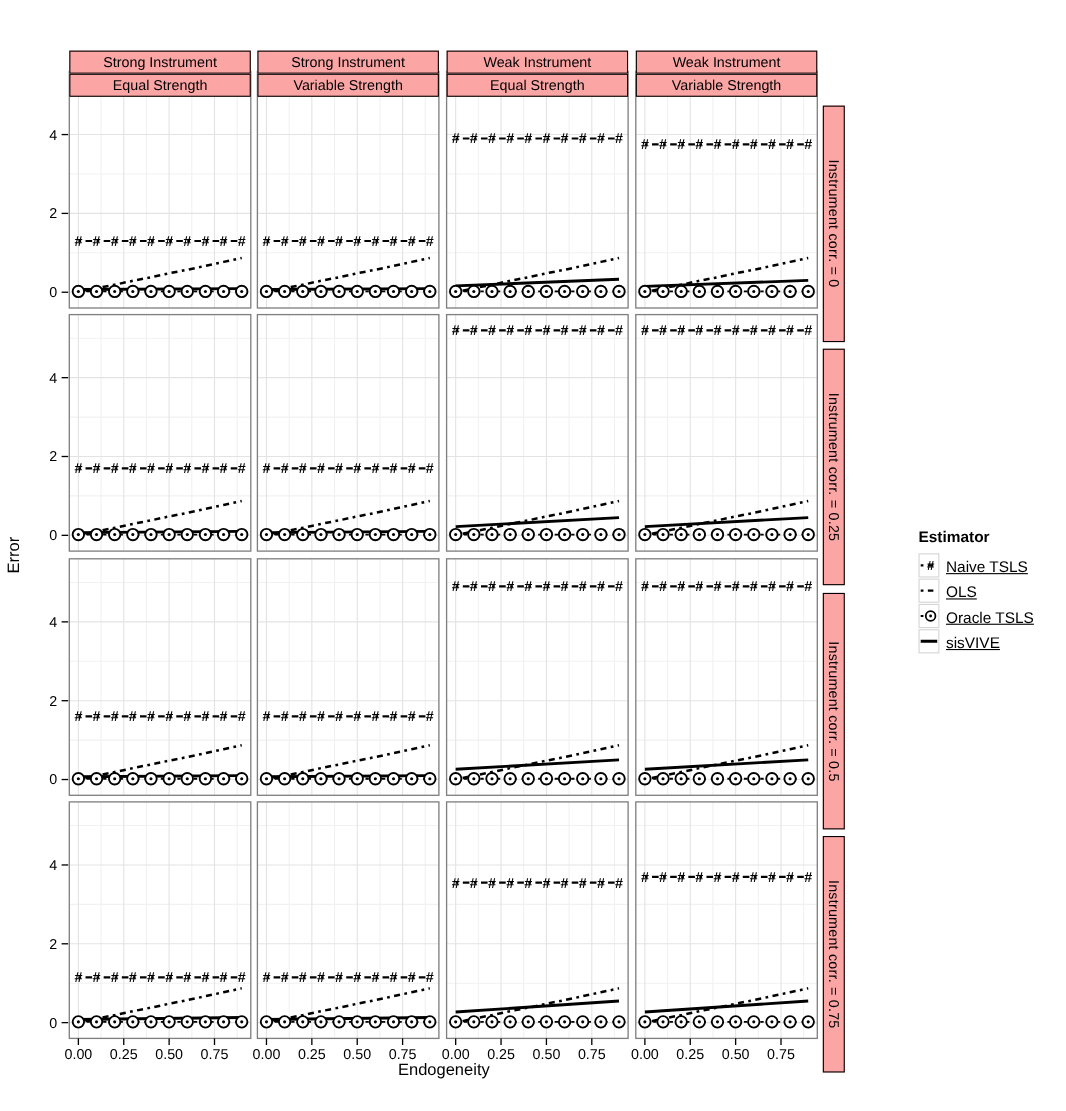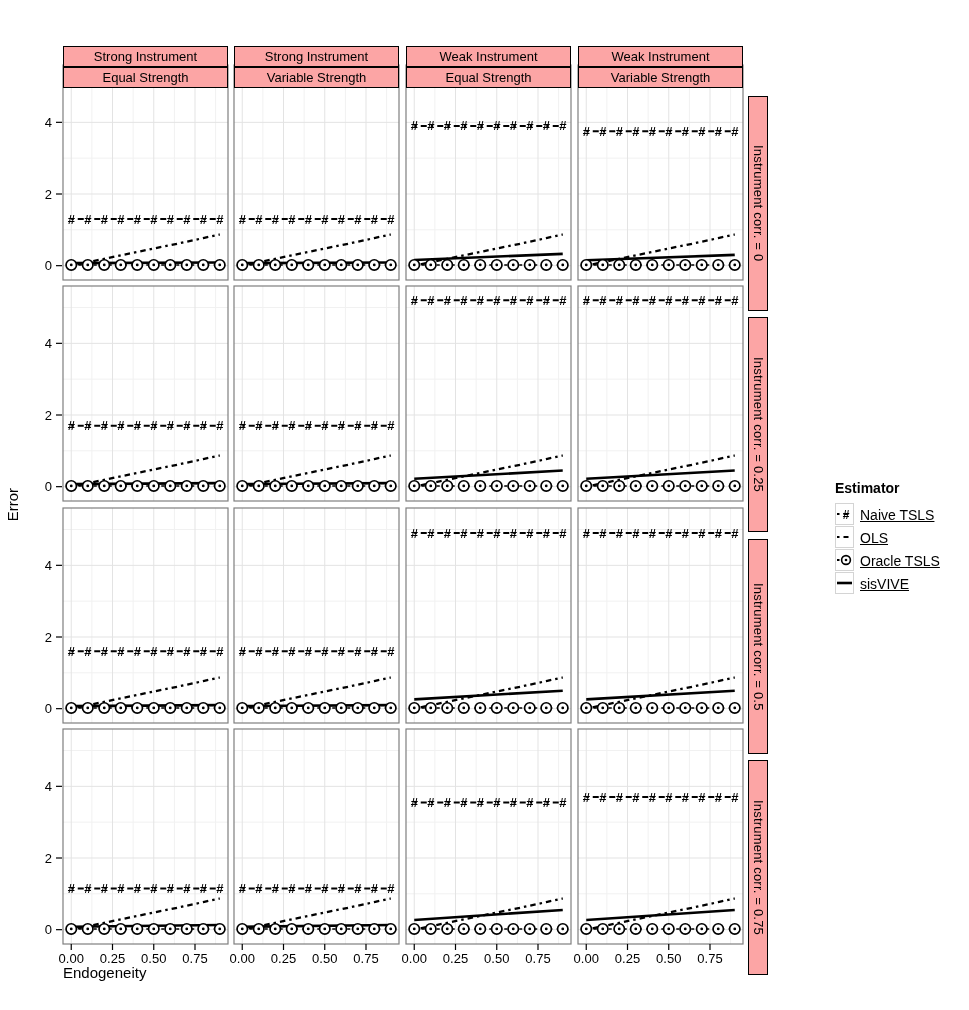--- a/index.html
+++ b/index.html
@@ -14,21 +14,21 @@
     display:flex;align-items:center;justify-content:center;
     font-size:13px;box-sizing:border-box;white-space:nowrap;margin-top:31px;
   }
   .strip-right span{writing-mode:vertical-rl;font-size:13px;letter-spacing:0.2px;}
   .axis-title-y{
     position:absolute;left:2px;top:65px;height:879px;width:20px;
     display:flex;align-items:center;justify-content:center;
   }
   .axis-title-y span{writing-mode:vertical-rl;transform:rotate(180deg);font-size:15px;}
   .axis-title-x{
-    position:absolute;left:63px;top:964px;width:681px;text-align:left;font-size:15px;
+    position:absolute;left:63px;top:964px;width:681px;text-align:center;font-size:15px;
   }
   #legend{position:absolute;left:835px;top:444px;margin-top:36px;}
   .legend-title{font-size:14px;font-weight:bold;margin-bottom:7px;}
   .legend-item{display:flex;align-items:center;height:23px;}
   .legend-key{
     width:19px;height:22px;border:1px solid #d4d4d4;background:#fff;
     box-sizing:border-box;margin-top:-1px;flex:none;
   }
   .legend-label{font-size:14px;padding-left:6px;white-space:nowrap;text-decoration:underline;}
 </style>

